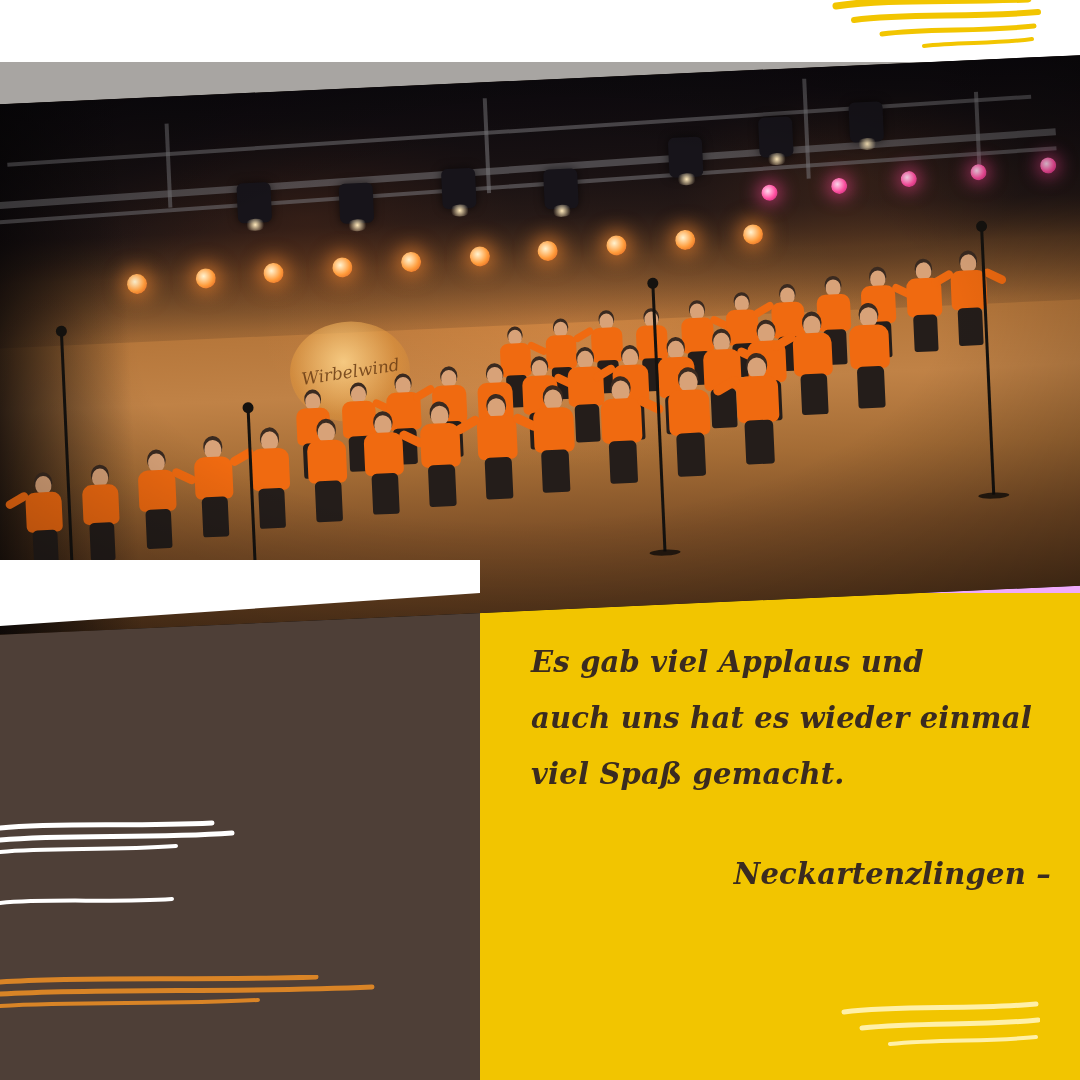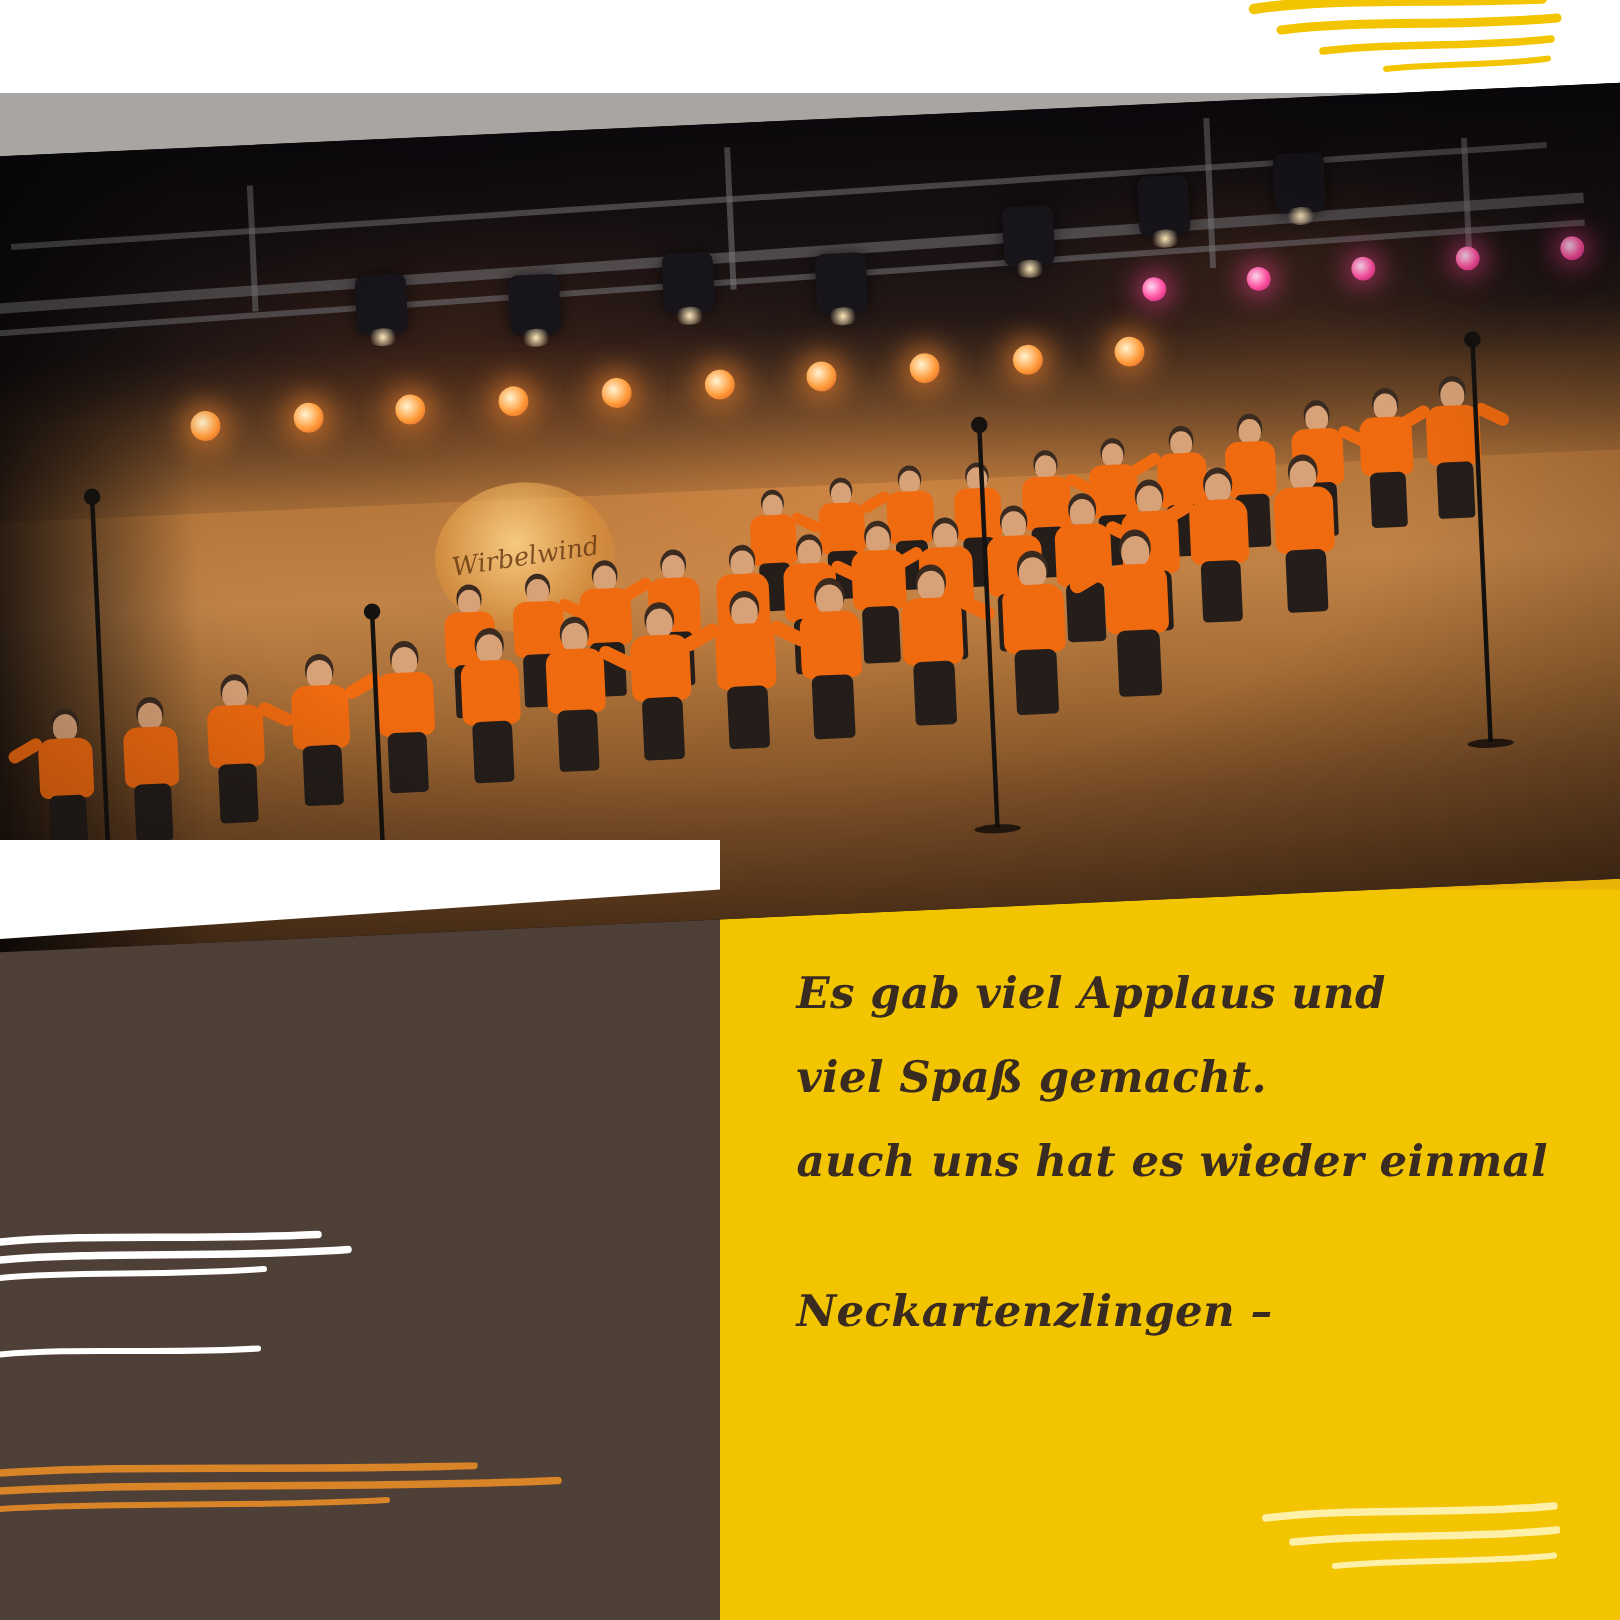--- a/index.html
+++ b/index.html
@@ -5,21 +5,21 @@
   html, body {
     margin: 0;
     padding: 0;
     background: #ffffff;
   }
   .canvas {
     position: relative;
     width: 1080px;
     height: 1080px;
     overflow: hidden;
-    background: #eab308;
+    background: #f0abfc;
     font-family: "Liberation Sans", sans-serif;
   }
 
   
   .grey-band {
     position: absolute;
     left: 0;
     top: 0;
     width: 1080px;
     height: 200px;
@@ -319,21 +319,21 @@
     top: 634px;
     width: 520px;
     color: #3a2b20;
     font-family: "DejaVu Serif", serif;
     font-weight: bold;
     font-style: italic;
     font-size: 29px;
     line-height: 56px;
     letter-spacing: .2px;
   }
-  .caption .para + .para { margin-top: 44px; }
+  .caption .para + .para { margin-top: 44px; text-align: right; }
   .caption .line { display: block; white-space: nowrap; }
 </style>
 </head>
 <body>
 
 <div class="canvas">
 
   <div class="grey-band"></div>
   <div class="grey-band-cut"></div>
 
@@ -611,21 +611,21 @@
 
   <svg class="strokes-yellowbr" viewBox="0 0 200 60">
     <path d="M4,12 C60,5 130,10 196,4" stroke="#fff0a8" stroke-width="5" fill="none" stroke-linecap="round"></path>
     <path d="M22,28 C80,22 140,26 198,20" stroke="#fff0a8" stroke-width="5" fill="none" stroke-linecap="round"></path>
     <path d="M50,44 C100,39 150,42 196,37" stroke="#fff0a8" stroke-width="4" fill="none" stroke-linecap="round"></path>
   </svg>
 
   <div class="caption">
     <div class="para">
       <span class="line">Es gab viel Applaus und</span>
+      <span class="line">auch uns hat es wieder einmal</span>
       <span class="line">viel Spaß gemacht.</span>
-      <span class="line">auch uns hat es wieder einmal</span>
     </div>
     <div class="para">
       <span class="line">Neckartenzlingen –</span>
     </div>
   </div>
 
 </div>
 
 </body></html>

